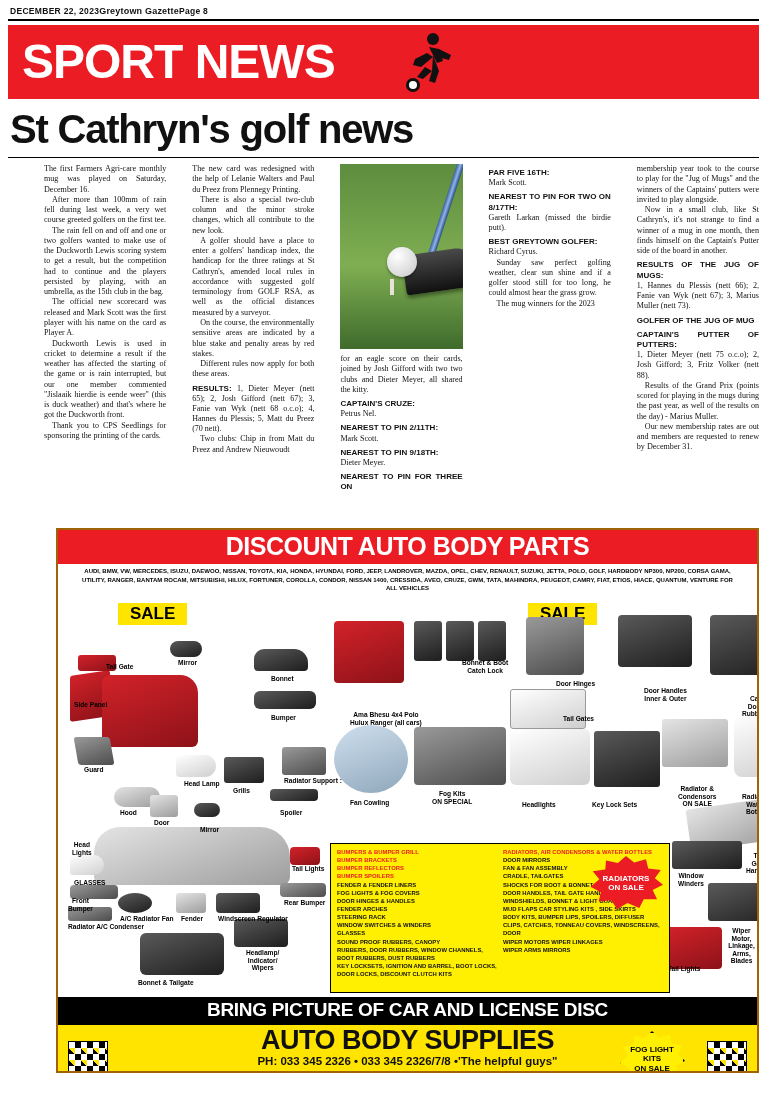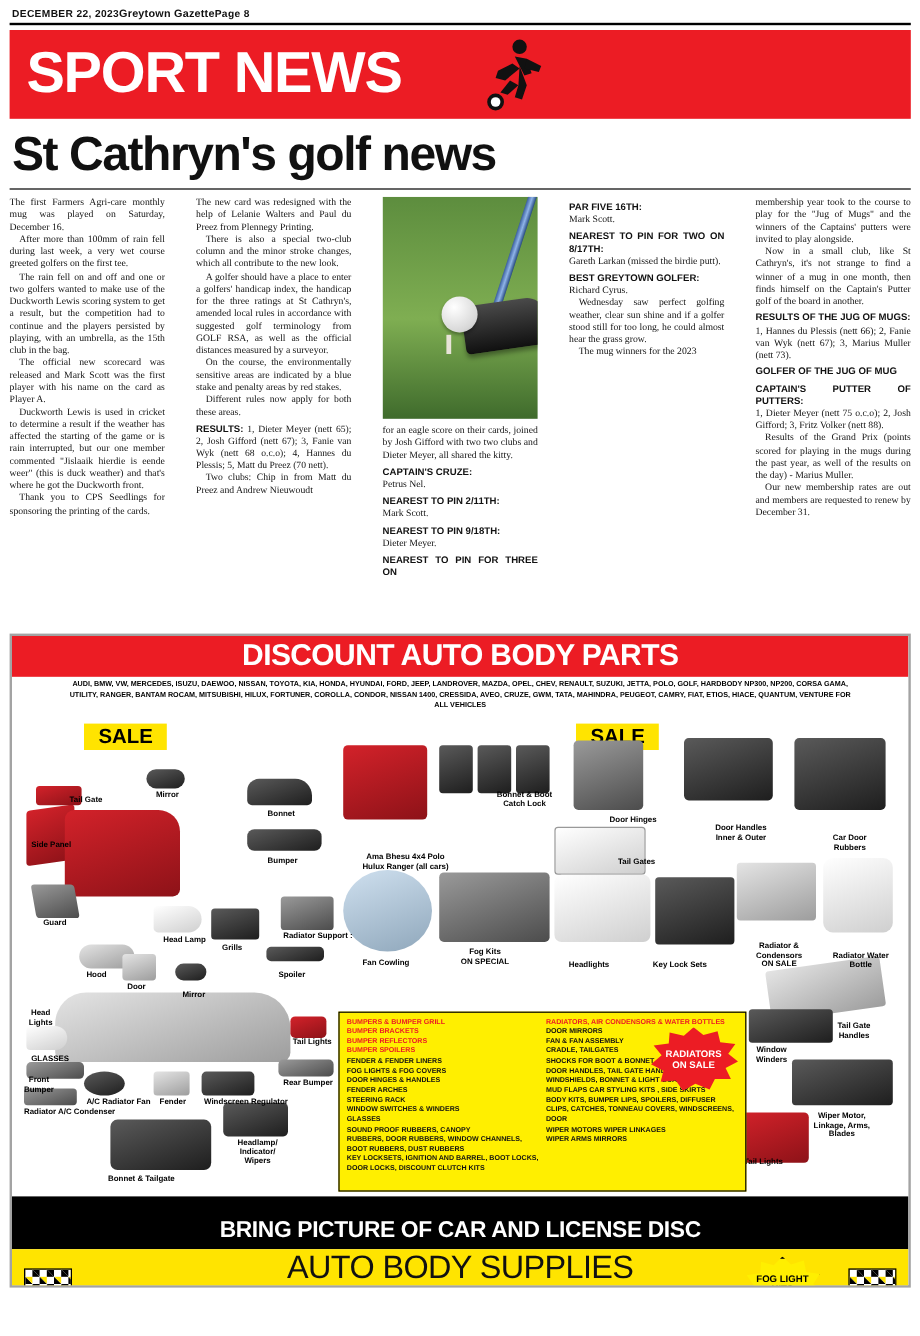--- a/index.html
+++ b/index.html
@@ -58,20 +58,21 @@
   
   .article {
     display:grid;
     grid-template-columns: 1fr 1fr 1fr 1fr 1fr;
     gap: 26px;
     font-size:8.1px;
     line-height:1.27;
     text-align:justify;
     height: 358px;
     overflow:hidden;
+    margin-left:36px;
   }
   .article p { margin:0 0 0 0; text-indent:8px; }
   .article p.first { text-indent:0; }
   .article .sub {
     font-family:"Liberation Sans", sans-serif;
     font-weight:bold; font-size:8px; text-indent:0; margin-top:4px;
   }
   .colwrap { position:relative; }
   .photo {
     width:100%; height:185px; margin-bottom:5px;
@@ -94,25 +95,26 @@
     position:absolute; left:66%; top:-10%; width:7px; height:70%;
     background:linear-gradient(90deg,#3b5f9e,#8fb4e8,#274a80);
     transform: rotate(18deg);
     transform-origin: bottom center;
   }
   .photo .tee { position:absolute; left:41%; top:62%; width:4px; height:16px; background:#e8e3d8; }
 
   
   .ad {
     margin-top:6px;
-    border:2px solid #a3a3a3;
+    border:2px solid #a16207;
     background:#fff;
     height:545px;
     position:relative;
     overflow:hidden;
+    margin-left:48px;
   }
   .ad-title {
     background:#ec1c24; color:#fff; text-align:center;
     font-family:"Liberation Sans", sans-serif; font-weight:bold;
     font-size:25px; letter-spacing:-.5px; padding:2px 0 3px 0;
   }
   .ad-makes {
     font-family:"Liberation Sans", sans-serif;
     font-size:6px; font-weight:bold; line-height:1.45;
     text-align:center; padding:3px 14px 4px 14px; color:#000;
@@ -157,27 +159,27 @@
     font-family:"Liberation Sans", sans-serif; font-weight:bold;
     font-size:8px; text-align:center; line-height:1.15;
     display:flex; align-items:center; justify-content:center;
     clip-path: polygon(50% 0%,61% 12%,77% 6%,80% 23%,97% 26%,89% 41%,100% 53%,86% 63%,92% 80%,74% 80%,68% 96%,52% 87%,38% 98%,30% 82%,13% 84%,16% 67%,2% 57%,14% 43%,5% 28%,22% 25%,23% 8%,39% 13%);
   }
 
   
   .bring-bar {
     background:#000; color:#fff; text-align:center;
     font-family:"Liberation Sans", sans-serif; font-weight:bold;
-    font-size:19px; letter-spacing:-.3px; padding:18px 0 4px 0;
+    font-size:19px; letter-spacing:-.3px; padding:2px 0 4px 0;
   }
   .footer-yellow {
     background:#ffe400; position:relative; padding:2px 0 4px 0; text-align:center;
   }
   .footer-yellow .supplies {
-    font-family:"Liberation Sans", sans-serif; font-weight:normal; font-size:27px;
+    font-family:"Liberation Sans", sans-serif; font-weight:bold; font-size:27px;
     letter-spacing:-.5px; line-height:1;
   }
   .footer-yellow .addr {
     font-family:"Liberation Sans", sans-serif; font-weight:bold; font-size:10.5px; margin-top:1px;
   }
   .footer-yellow .phone {
     font-family:"Liberation Sans", sans-serif; font-weight:bold; font-size:11.5px; margin-top:1px;
   }
   .flag {
     position:absolute; width:40px; height:44px; top:16px;
@@ -265,27 +267,27 @@
       <p class="sub">NEAREST TO PIN FOR THREE ON</p>
     </div>
 
     <div class="colwrap">
       <p class="sub">PAR FIVE 16TH:</p>
       <p class="first">Mark Scott.</p>
       <p class="sub">NEAREST TO PIN FOR TWO ON 8/17TH:</p>
       <p class="first">Gareth Larkan (missed the birdie putt).</p>
       <p class="sub">BEST GREYTOWN GOLFER:</p>
       <p class="first">Richard Cyrus.</p>
-      <p>Wednesday saw perfect golfing weather, clear sun shine and if a golfer stood still for too long, he could almost hear the grass grow.</p>
+      <p>Sunday saw perfect golfing weather, clear sun shine and if a golfer stood still for too long, he could almost hear the grass grow.</p>
       <p>The mug winners for the 2023</p>
     </div>
 
     <div class="colwrap">
       <p class="first">membership year took to the course to play for the "Jug of Mugs" and the winners of the Captains' putters were invited to play alongside.</p>
-      <p>Now in a small club, like St Cathryn's, it's not strange to find a winner of a mug in one month, then finds himself on the Captain's Putter golf of the board in another.</p>
+      <p>Now in a small club, like St Cathryn's, it's not strange to find a winner of a mug in one month, then finds himself on the Captain's Putter side of the board in another.</p>
       <p class="sub">RESULTS OF THE JUG OF MUGS:</p>
       <p class="first">1, Hannes du Plessis (nett 66); 2, Fanie van Wyk (nett 67); 3, Marius Muller (nett 73).</p>
       <p class="sub">GOLFER OF THE JUG OF MUG</p>
       <p class="sub">CAPTAIN'S PUTTER OF PUTTERS:</p>
       <p class="first">1, Dieter Meyer (nett 75 o.c.o); 2, Josh Gifford; 3, Fritz Volker (nett 88).</p>
       <p>Results of the Grand Prix (points scored for playing in the mugs during the past year, as well of the results on the day) - Marius Muller.</p>
       <p>Our new membership rates are out and members are requested to renew by December 31.</p>
     </div>
   </div>
 

